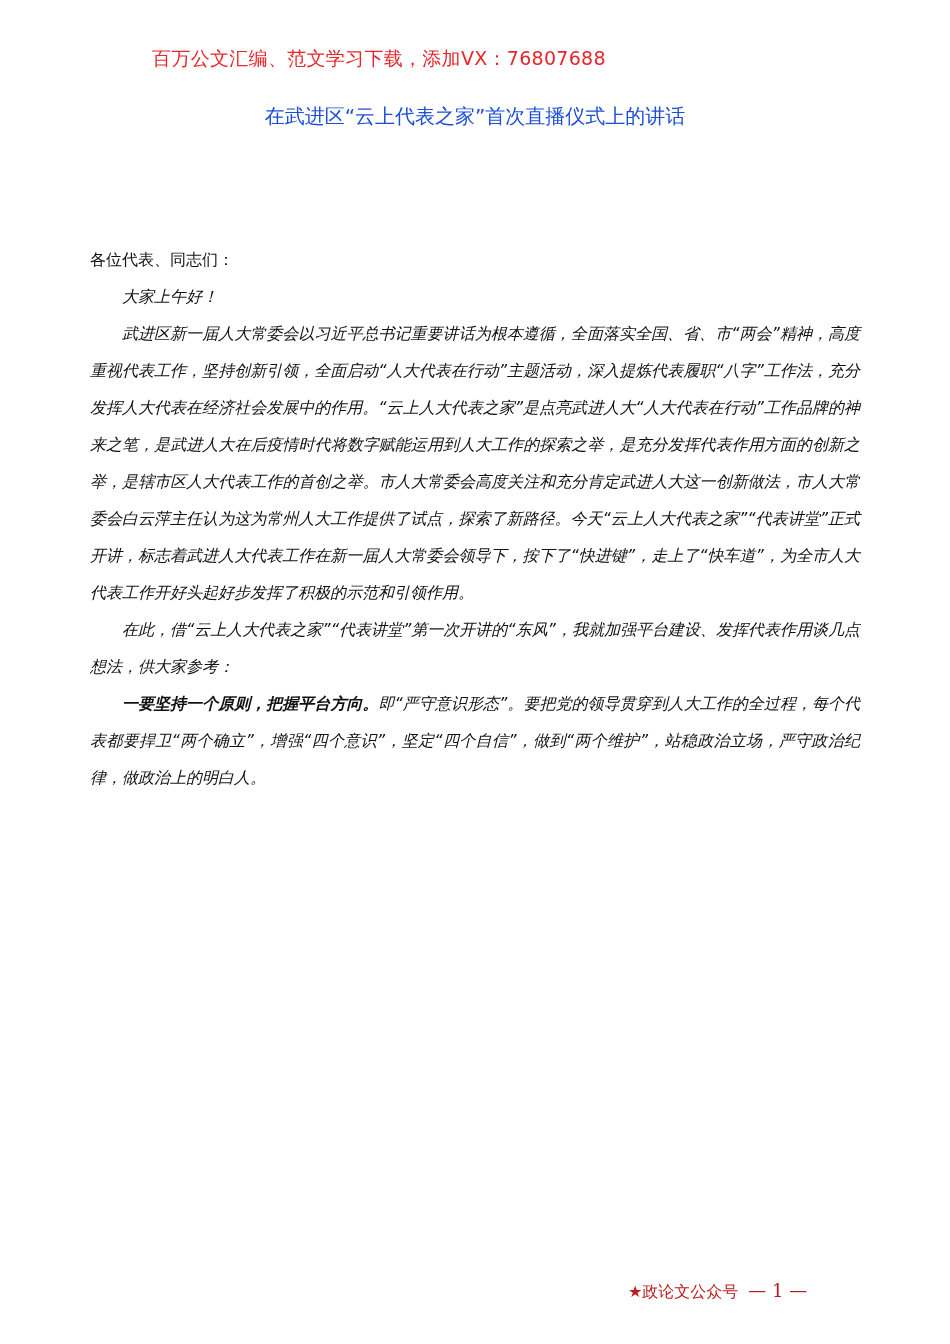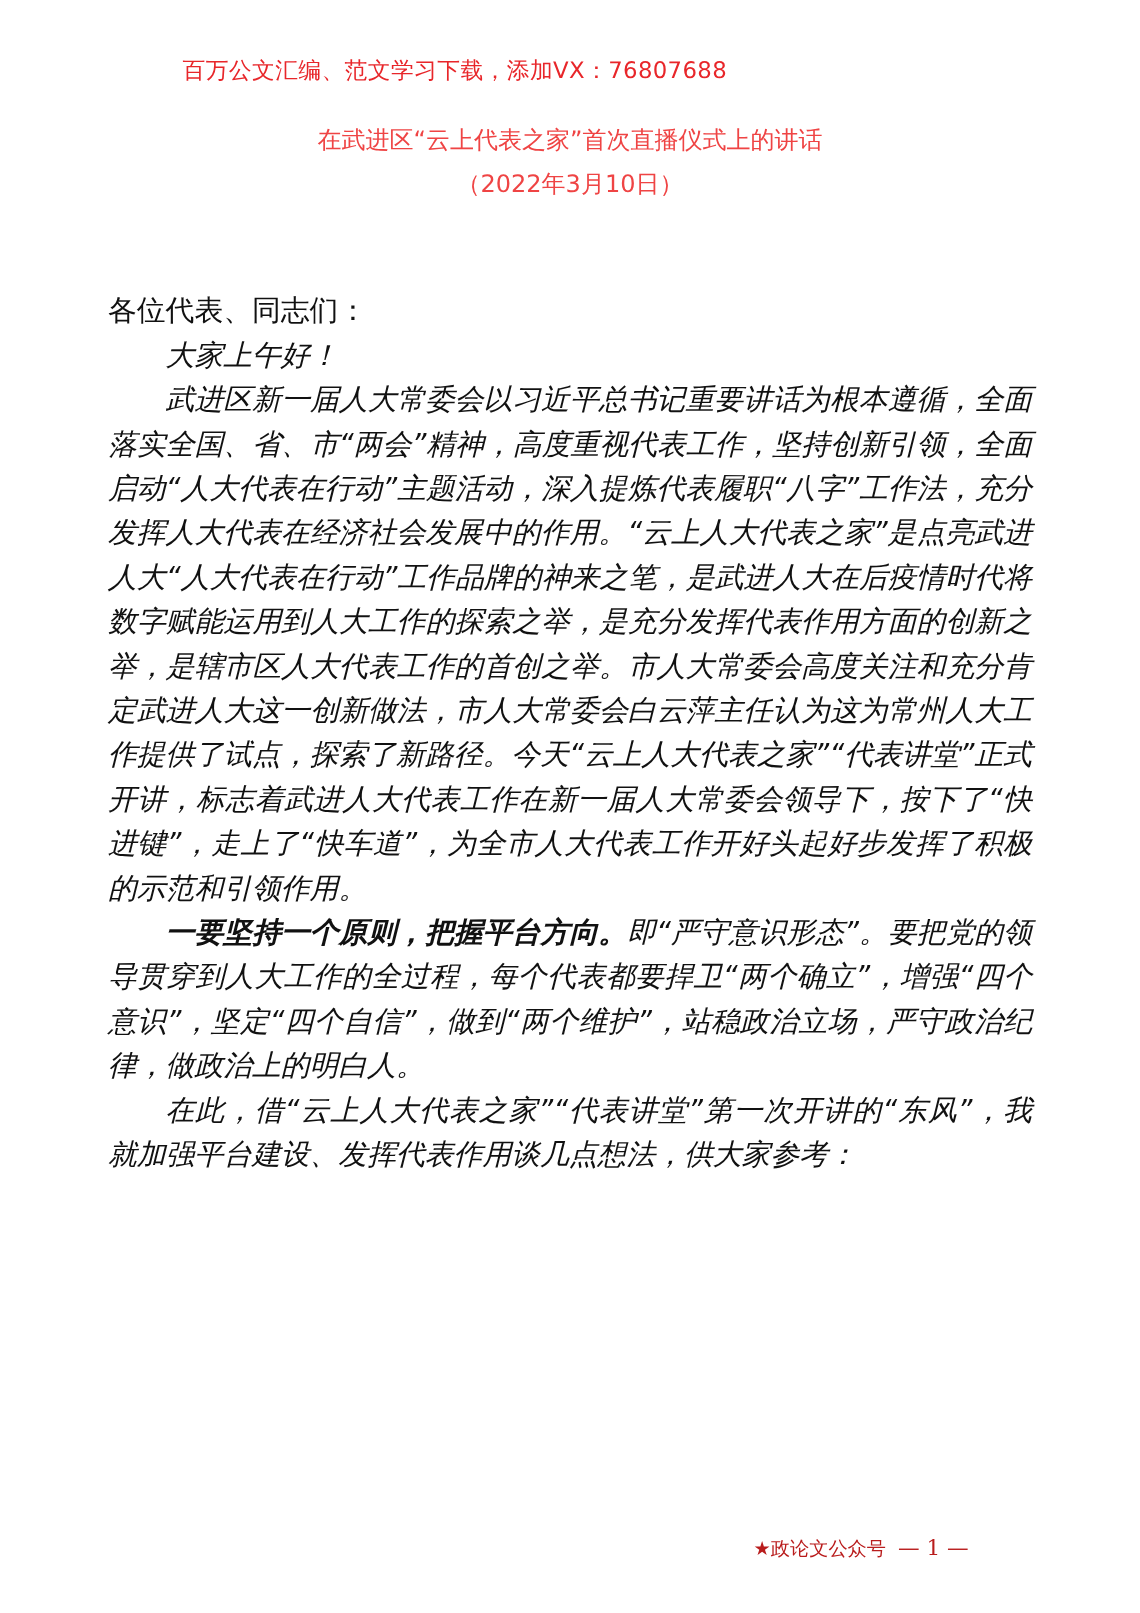--- a/index.html
+++ b/index.html
@@ -1,41 +1,40 @@
 <!DOCTYPE html>
 <html><head>
 <meta charset="utf-8">
 <style>
   html, body { margin:0; padding:0; background:#ffffff; }
   body { width:950px; height:1344px; position:relative; overflow:hidden;
          font-family:"DejaVu Sans", "Liberation Sans", sans-serif; color:#111; }
   .banner { position:absolute; top:46px; left:0; width:758px; text-align:center;
             font-size:19px; color:#e8262a; letter-spacing:0.3px; }
   .title-block { position:absolute; top:98px; left:0; width:950px; text-align:center; }
-  .title-line { font-size:20px; line-height:37px; height:37px; color:#ef4444; }
-  .body { position:absolute; top:241px; left:90px; width:770px; font-size:24px; line-height:37px; }
+  .title-line { font-size:20px; line-height:37px; height:37px; color:#1d4ed8; }
+  .body { position:absolute; top:241px; left:90px; width:770px; font-size:16px; line-height:37px; }
   .para { margin:0; text-align:justify; text-align-last:left; }
   .indent { text-indent:2em;font-style:italic; }
   .bold { font-weight:bold; }
   .footer { position:absolute; top:1280px; left:628px; font-size:16px; color:#b91c1c; }
   .footer .pnum { font-family:"DejaVu Serif","Liberation Serif",serif; font-size:18px; margin-left:10px; }
 </style>
 </head>
 <body>
 
 <div class="banner">百万公文汇编、范文学习下载，添加VX：76807688</div>
 
 <div class="title-block">
   <div class="title-line">在武进区“云上代表之家”首次直播仪式上的讲话</div>
-  <div class="title-line">（2022年3月10日）</div>
 </div>
 
 <div class="body">
   <p class="para">各位代表、同志们：</p>
   <p class="para indent">大家上午好！</p>
   <p class="para indent">武进区新一届人大常委会以习近平总书记重要讲话为根本遵循，全面落实全国、省、市“两会”精神，高度重视代表工作，坚持创新引领，全面启动“人大代表在行动”主题活动，深入提炼代表履职“八字”工作法，充分发挥人大代表在经济社会发展中的作用。“云上人大代表之家”是点亮武进人大“人大代表在行动”工作品牌的神来之笔，是武进人大在后疫情时代将数字赋能运用到人大工作的探索之举，是充分发挥代表作用方面的创新之举，是辖市区人大代表工作的首创之举。市人大常委会高度关注和充分肯定武进人大这一创新做法，市人大常委会白云萍主任认为这为常州人大工作提供了试点，探索了新路径。今天“云上人大代表之家”“代表讲堂”正式开讲，标志着武进人大代表工作在新一届人大常委会领导下，按下了“快进键”，走上了“快车道”，为全市人大代表工作开好头起好步发挥了积极的示范和引领作用。</p>
+  <p class="para indent">在此，借“云上人大代表之家”“代表讲堂”第一次开讲的“东风”，我就加强平台建设、发挥代表作用谈几点想法，供大家参考：</p>
   <p class="para indent"><span class="bold">一要坚持一个原则，把握平台方向。</span><span>即“严守意识形态”。要把党的领导贯穿到人大工作的全过程，每个代表都要捍卫“两个确立”，增强“四个意识”，坚定“四个自信”，做到“两个维护”，站稳政治立场，严守政治纪律，做政治上的明白人。</span></p>
-  <p class="para indent">在此，借“云上人大代表之家”“代表讲堂”第一次开讲的“东风”，我就加强平台建设、发挥代表作用谈几点想法，供大家参考：</p>
 </div>
 
 <div class="footer">
   <span>★政论文公众号</span><span class="pnum">— 1 —</span>
 </div>
 
 </body></html>

